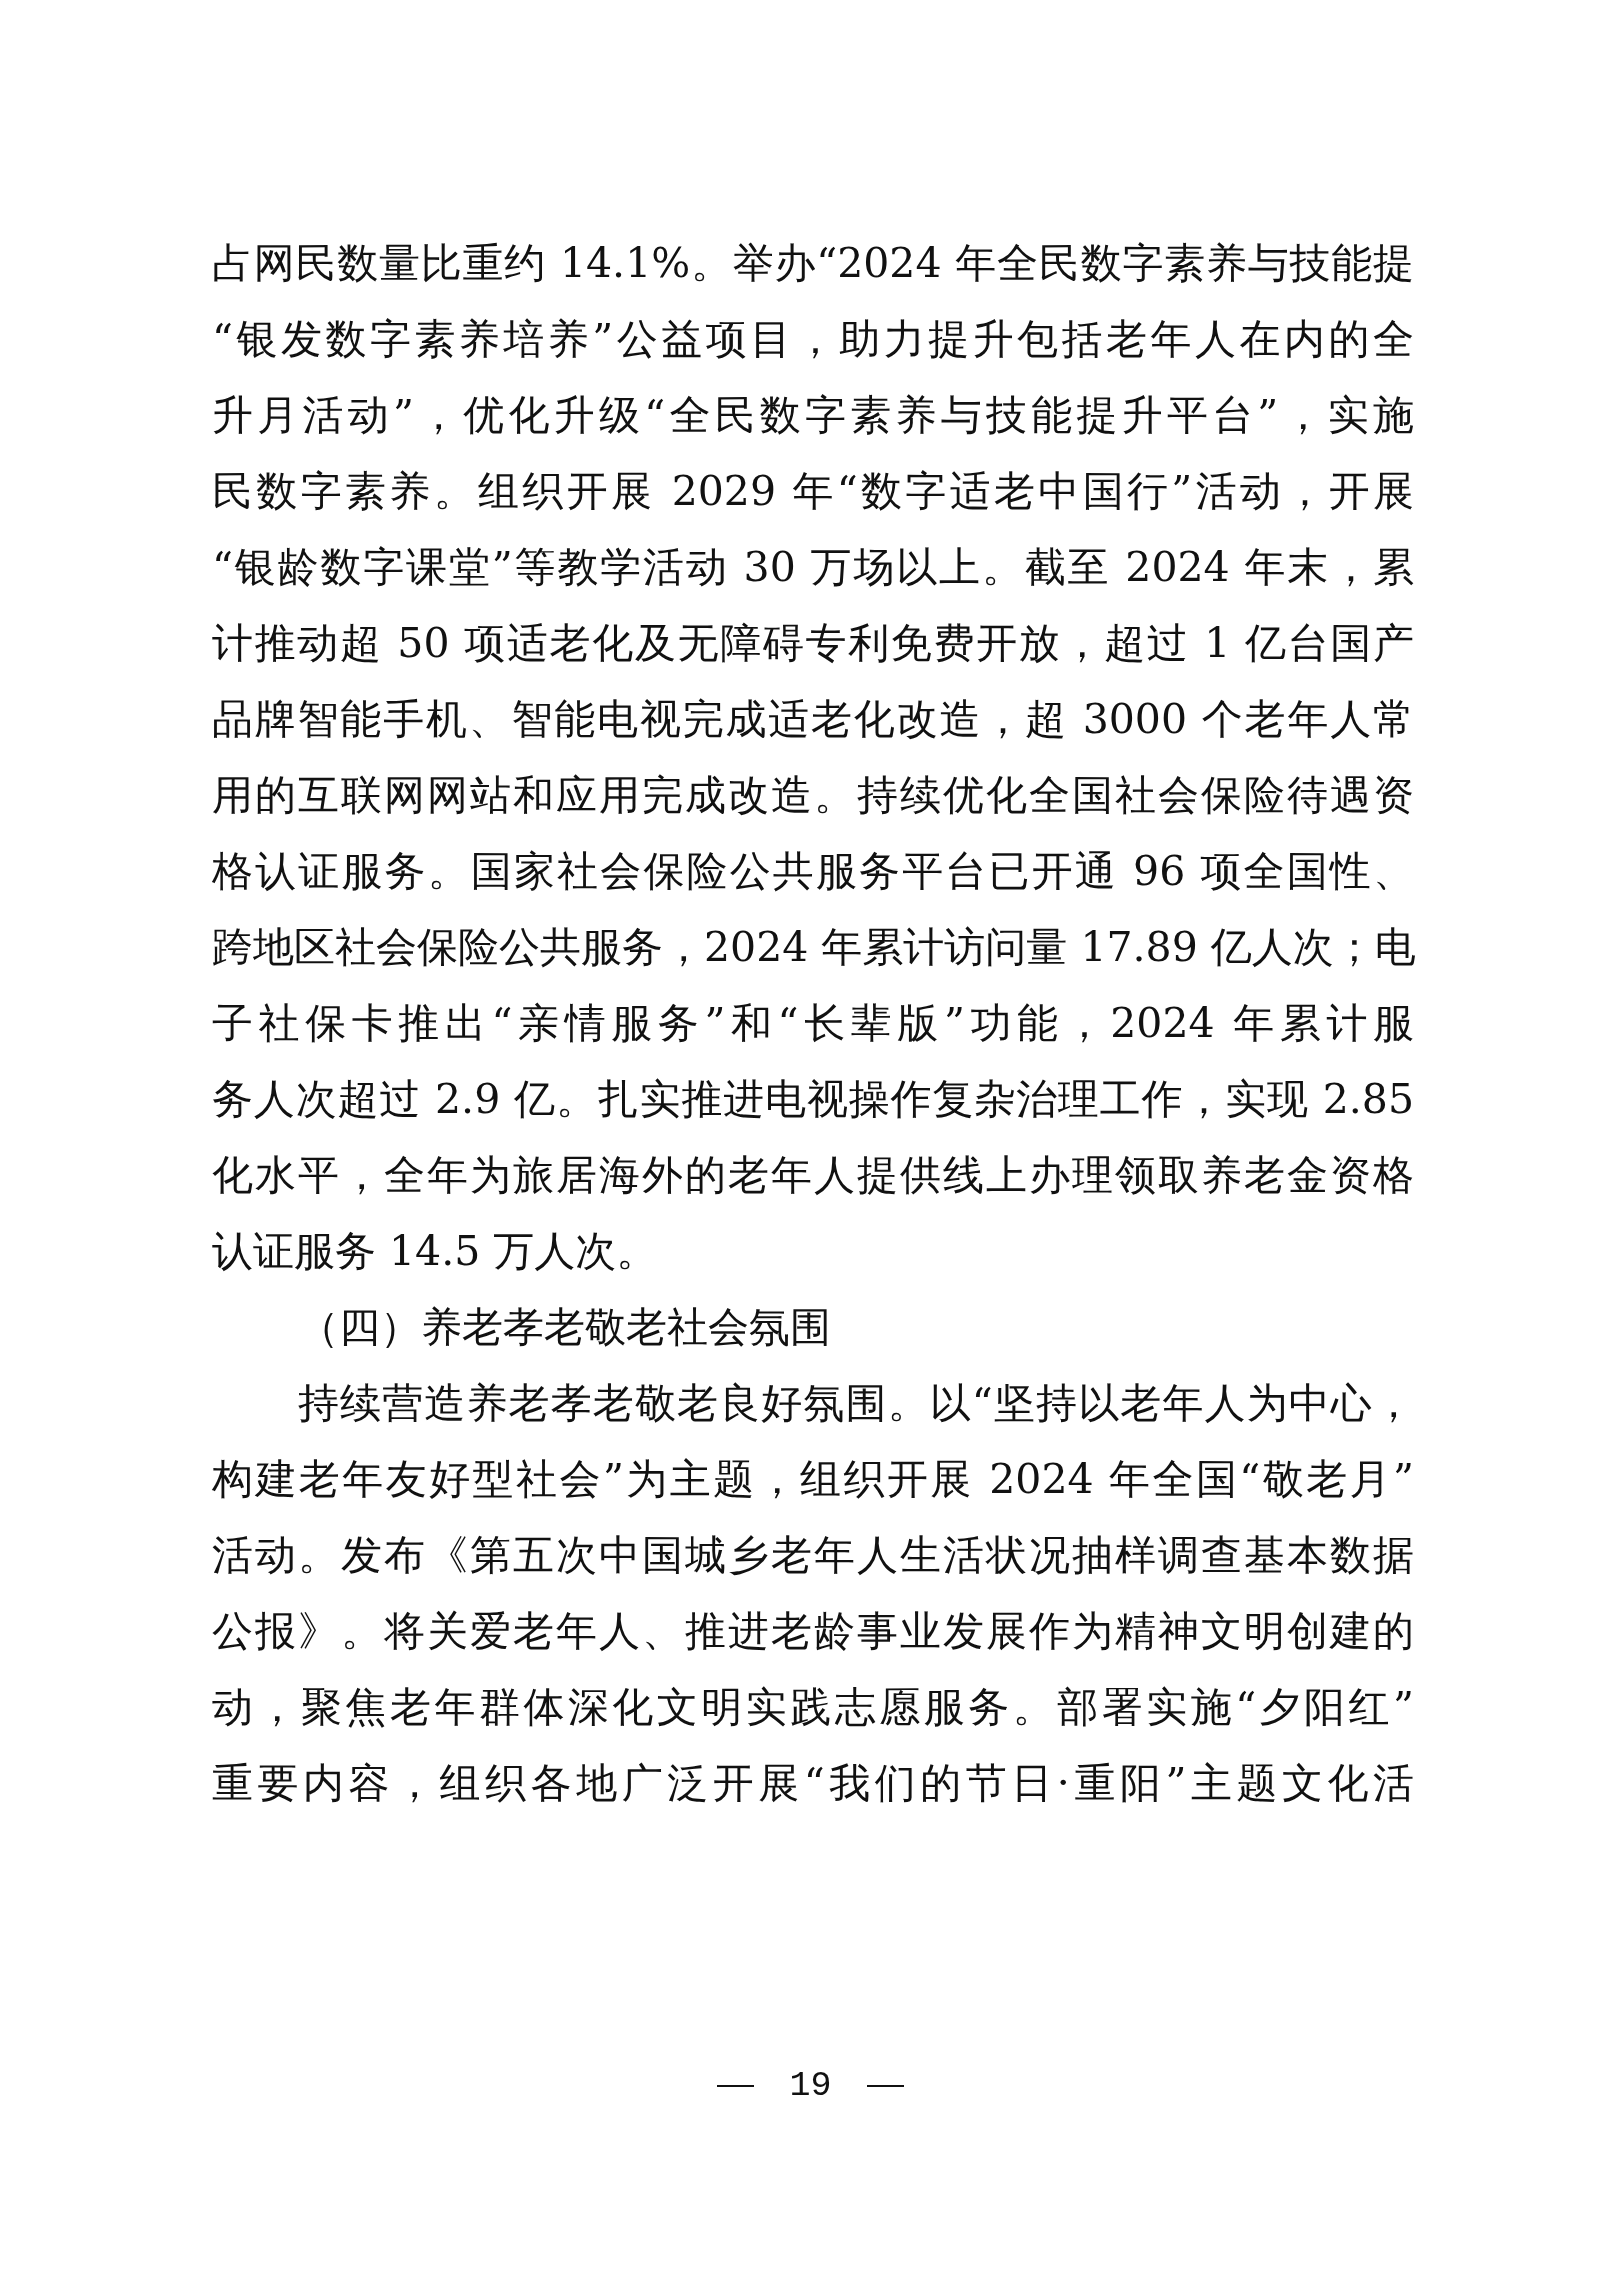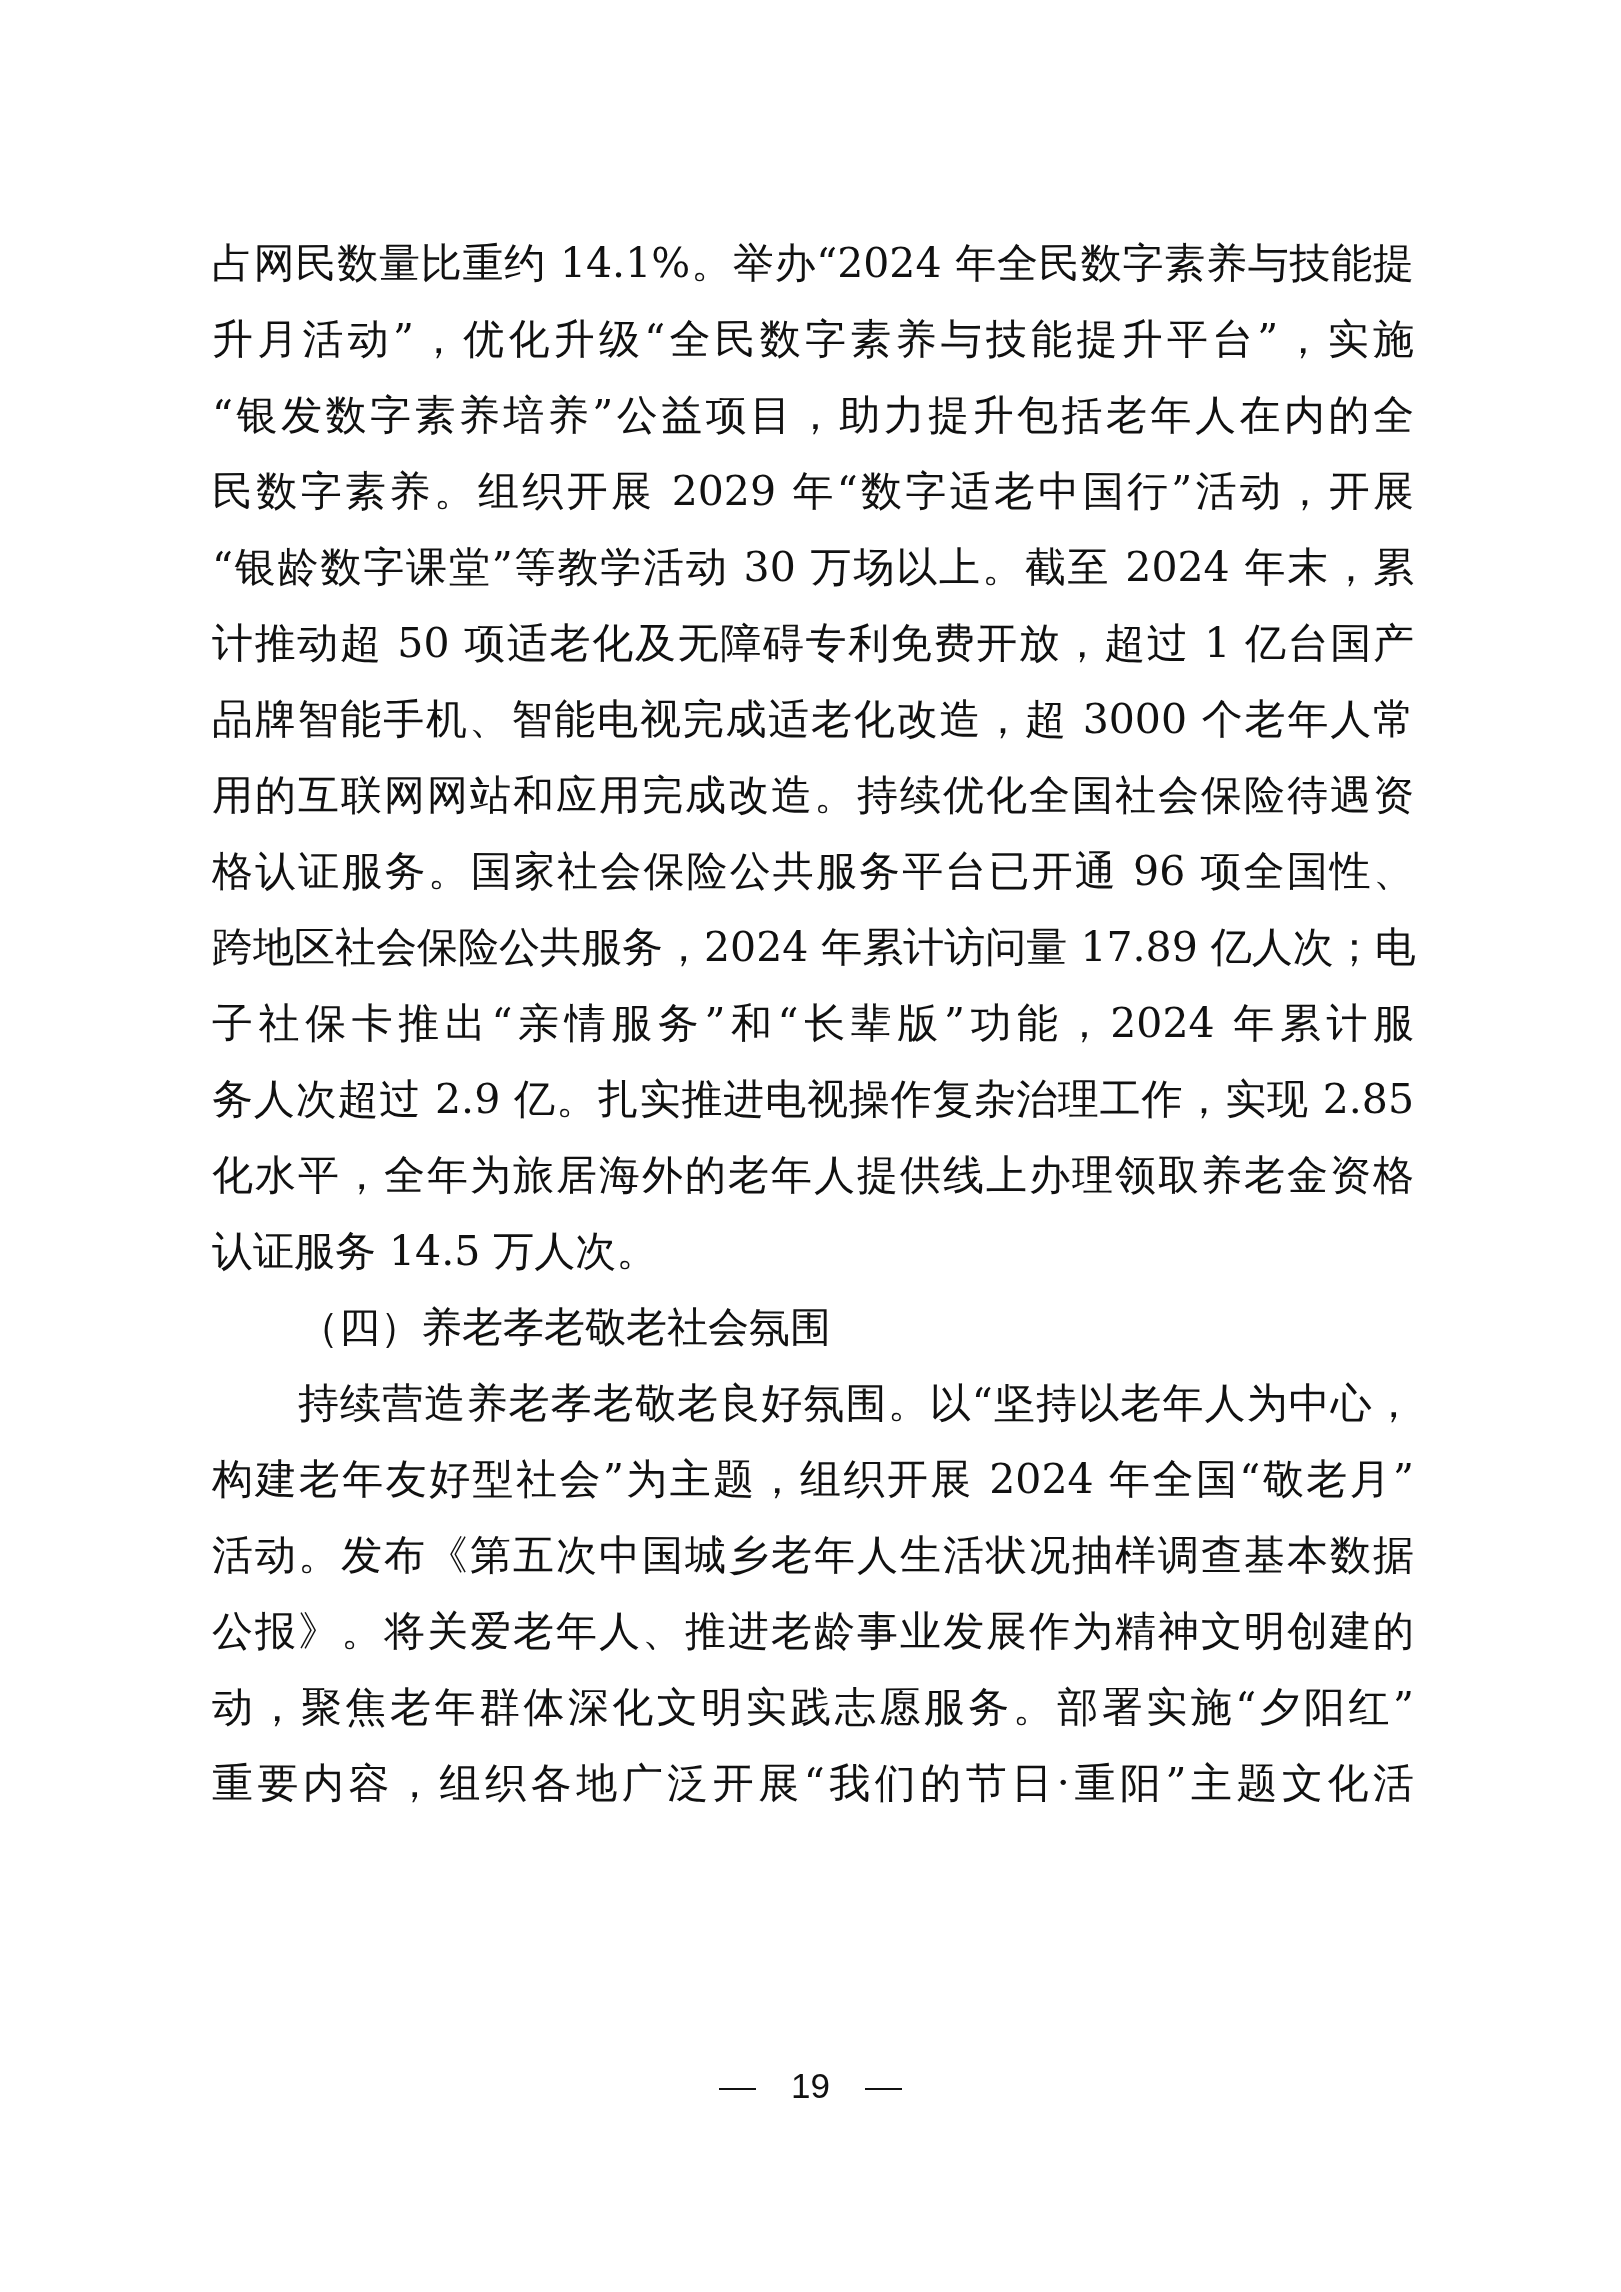--- a/index.html
+++ b/index.html
@@ -13,33 +13,33 @@
     .line {
       display: block; height: 76px; line-height: 65px;
       white-space: nowrap; text-align: justify; text-align-last: justify;
       overflow: visible;
     }
     .line.last { text-align-last: left; }
     .line.indent { padding-left: 86px; }
     .heading { font-family: "DejaVu Serif", "Liberation Serif", serif; }
     .page-number {
       position: absolute; left: 0; width: 1621px; top: 2066px; text-align: center;
-      font-family: Liberation Sans, sans-serif; font-size: 35px; color: #111111;
+      font-family: Liberation Mono, monospace; font-size: 35px; color: #111111;
     }
     .page-number .dash { display: inline-block; width: 37px; height: 2px; background: #111; vertical-align: middle; margin: 0 35px; }
   </style>
 </head>
 <body>
 
 <div class="page">
   <div class="body-text">
     <div>
       <span class="line">占网民数量比重约 14.1%。举办“2024 年全民数字素养与技能提</span>
+      <span class="line">“银发数字素养培养”公益项目，助力提升包括老年人在内的全</span>
       <span class="line">升月活动”，优化升级“全民数字素养与技能提升平台”，实施</span>
-      <span class="line">“银发数字素养培养”公益项目，助力提升包括老年人在内的全</span>
       <span class="line">民数字素养。组织开展 2029 年“数字适老中国行”活动，开展</span>
       <span class="line">“银龄数字课堂”等教学活动 30 万场以上。截至 2024 年末，累</span>
       <span class="line">计推动超 50 项适老化及无障碍专利免费开放，超过 1 亿台国产</span>
       <span class="line">品牌智能手机、智能电视完成适老化改造，超 3000 个老年人常</span>
       <span class="line">用的互联网网站和应用完成改造。持续优化全国社会保险待遇资</span>
       <span class="line">格认证服务。国家社会保险公共服务平台已开通 96 项全国性、</span>
       <span class="line">跨地区社会保险公共服务，2024 年累计访问量 17.89 亿人次；电</span>
       <span class="line">子社保卡推出“亲情服务”和“长辈版”功能，2024 年累计服</span>
       <span class="line">务人次超过 2.9 亿。扎实推进电视操作复杂治理工作，实现 2.85</span>
       <span class="line">化水平，全年为旅居海外的老年人提供线上办理领取养老金资格</span>

